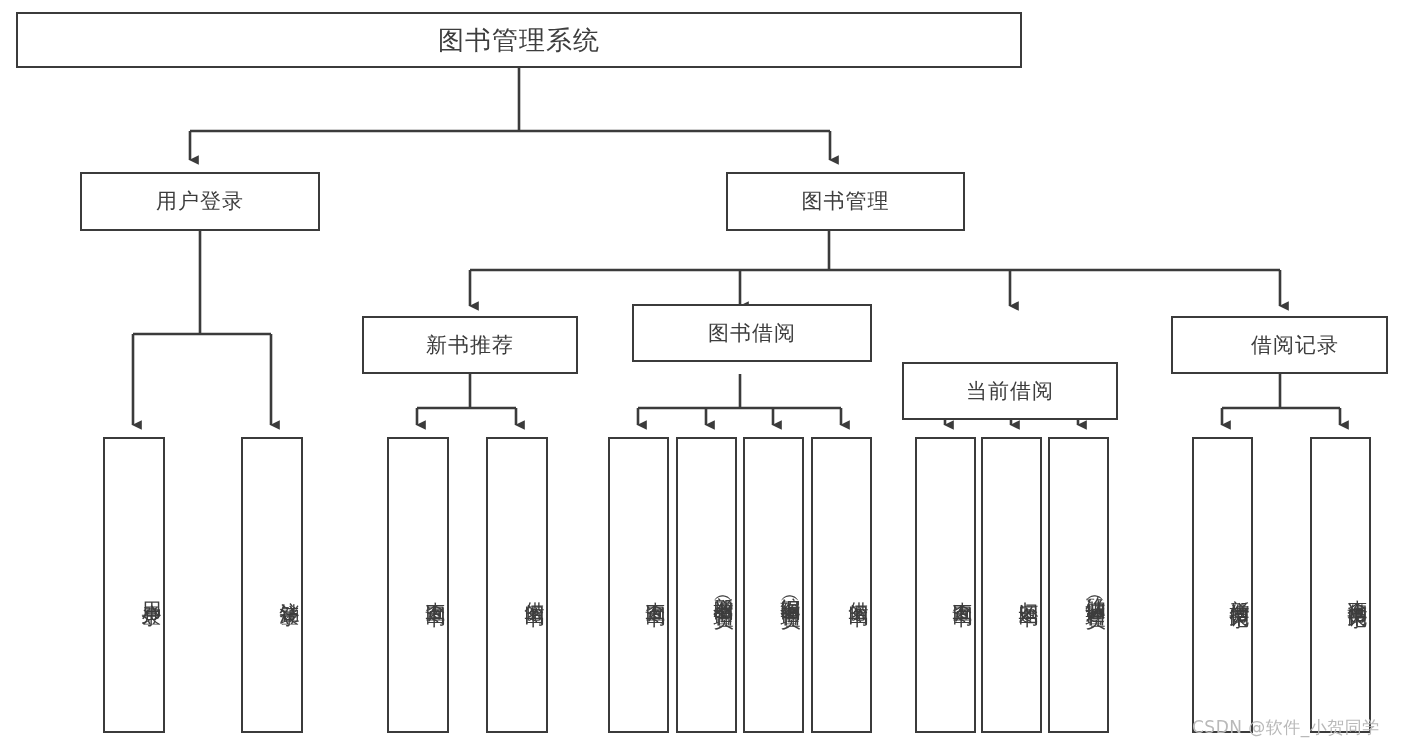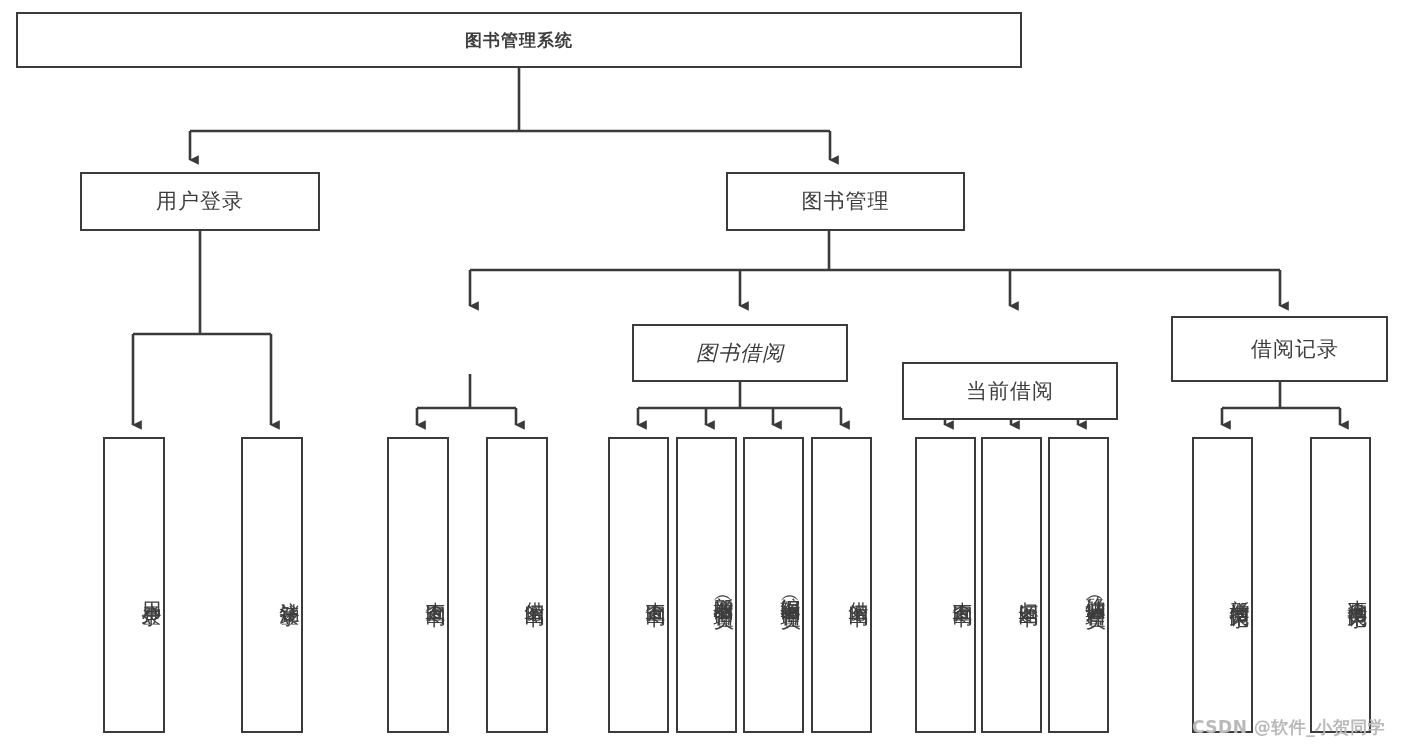--- a/index.html
+++ b/index.html
@@ -18,38 +18,37 @@
     display:flex;
     align-items:center;
     justify-content:center;
     text-align:center;
     line-height:1.18;
   }
   .node.h{
     font-size:21px;
     letter-spacing:1px;
   }
-  .node.root{font-size:17px;font-weight:bold;}
+  .node.root{font-size:26px;}
   .node.v{
     font-size:20px;
     writing-mode:vertical-rl;
     text-orientation:upright;
     letter-spacing:2px;
     padding-top:10px;
     align-items:flex-start;
     justify-content:center;
   }
   .wm{
     position:absolute;
     color:#b9b9b9;
     font-size:17px;
     letter-spacing:0.5px;
     white-space:nowrap;
     font-family:"DejaVu Sans","Liberation Sans",sans-serif;
-    font-weight:bold;
   }
 </style>
 </head>
 <body>
 
 <div id="stage">
 
   <svg id="lines" viewBox="0 0 1405 747">
     <defs>
       <marker id="arw" markerWidth="12" markerHeight="12" refX="5.2" refY="9.4" orient="auto" markerUnits="userSpaceOnUse">
@@ -99,23 +98,24 @@
       <path d="M1222,408 L1222,425" marker-end="url(#arw)"></path>
       <path d="M1340,408 L1340,425" marker-end="url(#arw)"></path>
     </g>
   </svg>
 
   <div class="node h root" style="left:16px;top:12px;width:1006px;height:56px;">图书管理系统</div>
 
   <div class="node h" style="left:80px;top:172px;width:240px;height:59px;">用户登录</div>
   <div class="node h" style="left:710px;top:172px;width:239px;height:59px;margin-left:16px;">图书管理</div>
 
-  <div class="node h" style="left:632px;top:324px;width:216px;height:58px;font-style:italic;">图书借阅</div>
+  <div class="node h" style="left:362px;top:316px;width:216px;height:58px;">新书推荐</div>
+  <div class="node h" style="left:632px;top:304px;width:240px;height:58px;">图书借阅</div>
   <div class="node h" style="left:902px;top:316px;width:216px;height:58px;margin-top:46px;">当前借阅</div>
-  <div class="node h" style="left:1171px;top:316px;width:217px;height:66px;padding-left:31px;">借阅记录</div>
+  <div class="node h" style="left:1171px;top:316px;width:217px;height:58px;padding-left:31px;">借阅记录</div>
 
   <div class="node v" style="left:103px;top:437px;width:62px;height:296px;">用户登录</div>
   <div class="node v" style="left:241px;top:437px;width:62px;height:296px;">注销登录</div>
 
   <div class="node v" style="left:387px;top:437px;width:62px;height:296px;">查询图书</div>
   <div class="node v" style="left:486px;top:437px;width:62px;height:296px;">借阅图书</div>
 
   <div class="node v" style="left:608px;top:437px;width:61px;height:296px;">查询图书</div>
   <div class="node v" style="left:676px;top:437px;width:61px;height:296px;">新增图书（管理员）</div>
   <div class="node v" style="left:743px;top:437px;width:61px;height:296px;">编辑图书（管理员）</div>

